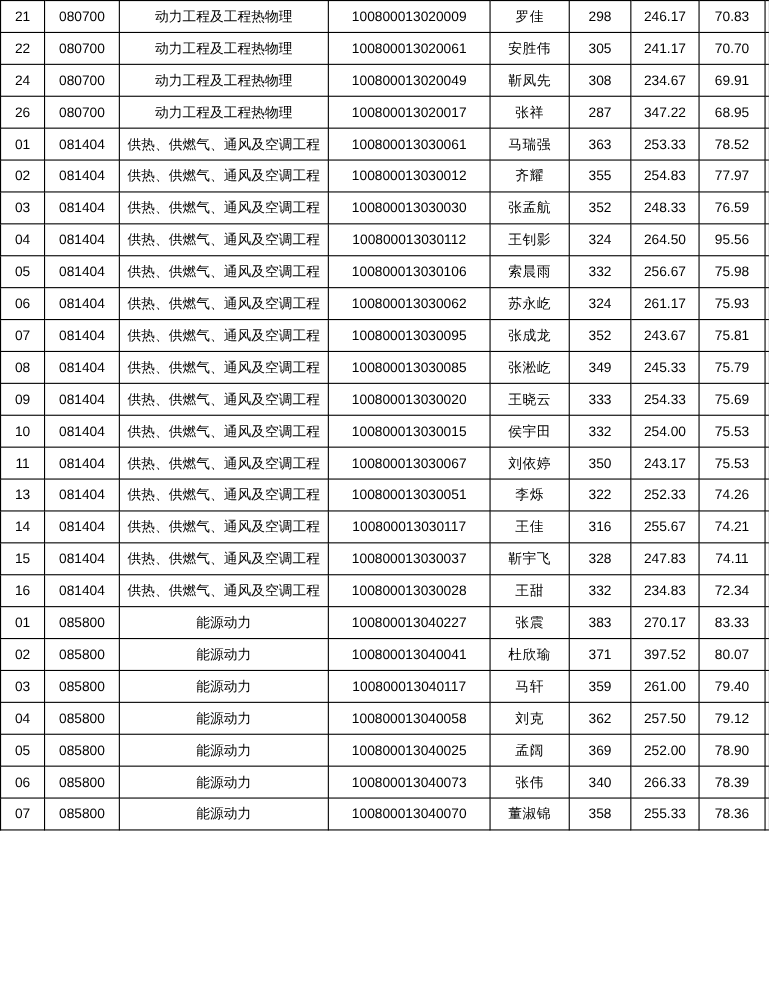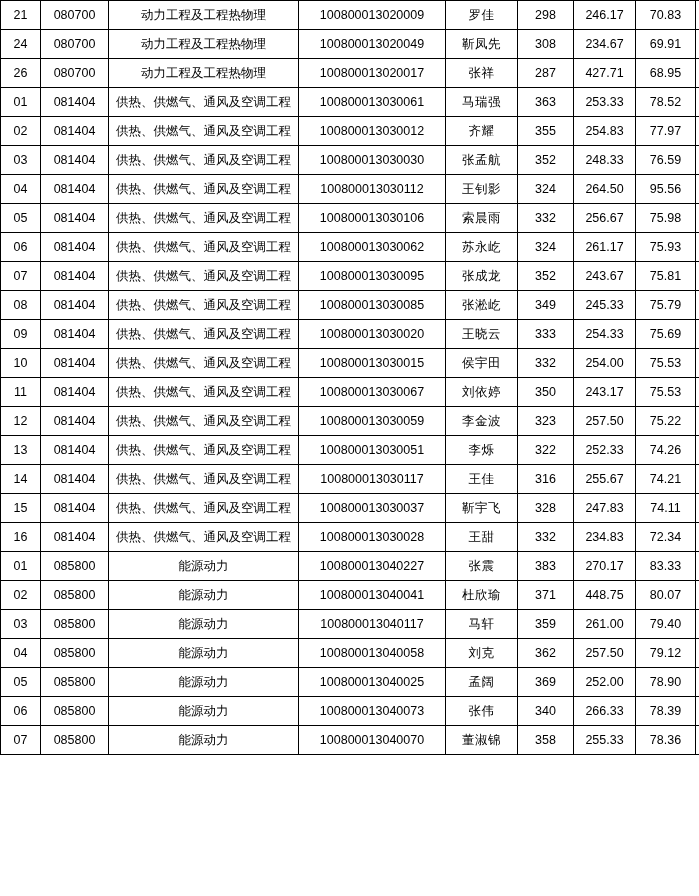--- a/index.html
+++ b/index.html
@@ -75,38 +75,49 @@
         <td class="code">080700</td>
         <td class="major">动力工程及工程热物理</td>
         <td class="exam">100800013020009</td>
         <td class="name">罗佳</td>
         <td class="total">298</td>
         <td class="avg">246.17</td>
         <td class="score">70.83</td>
         <td class="tail"></td>
       </tr>
       <tr>
+        <td class="rank">22</td>
+        <td class="code">080700</td>
+        <td class="major">动力工程及工程热物理</td>
+        <td class="exam">100800013020061</td>
+        <td class="name">安胜伟</td>
+        <td class="total">305</td>
+        <td class="avg">241.17</td>
+        <td class="score">70.70</td>
+        <td class="tail"></td>
+      </tr>
+      <tr>
         <td class="rank">24</td>
         <td class="code">080700</td>
         <td class="major">动力工程及工程热物理</td>
         <td class="exam">100800013020049</td>
         <td class="name">靳凤先</td>
         <td class="total">308</td>
         <td class="avg">234.67</td>
         <td class="score">69.91</td>
         <td class="tail"></td>
       </tr>
       <tr>
         <td class="rank">26</td>
         <td class="code">080700</td>
         <td class="major">动力工程及工程热物理</td>
         <td class="exam">100800013020017</td>
         <td class="name">张祥</td>
         <td class="total">287</td>
-        <td class="avg">427.71</td>
+        <td class="avg">347.22</td>
         <td class="score">68.95</td>
         <td class="tail"></td>
       </tr>
       <tr>
         <td class="rank">01</td>
         <td class="code">081404</td>
         <td class="major">供热、供燃气、通风及空调工程</td>
         <td class="exam">100800013030061</td>
         <td class="name">马瑞强</td>
         <td class="total">363</td>
@@ -218,31 +229,20 @@
         <td class="code">081404</td>
         <td class="major">供热、供燃气、通风及空调工程</td>
         <td class="exam">100800013030067</td>
         <td class="name">刘依婷</td>
         <td class="total">350</td>
         <td class="avg">243.17</td>
         <td class="score">75.53</td>
         <td class="tail"></td>
       </tr>
       <tr>
-        <td class="rank">12</td>
-        <td class="code">081404</td>
-        <td class="major">供热、供燃气、通风及空调工程</td>
-        <td class="exam">100800013030059</td>
-        <td class="name">李金波</td>
-        <td class="total">323</td>
-        <td class="avg">257.50</td>
-        <td class="score">75.22</td>
-        <td class="tail"></td>
-      </tr>
-      <tr>
         <td class="rank">13</td>
         <td class="code">081404</td>
         <td class="major">供热、供燃气、通风及空调工程</td>
         <td class="exam">100800013030051</td>
         <td class="name">李烁</td>
         <td class="total">322</td>
         <td class="avg">252.33</td>
         <td class="score">74.26</td>
         <td class="tail"></td>
       </tr>
@@ -290,21 +290,21 @@
         <td class="score">83.33</td>
         <td class="tail"></td>
       </tr>
       <tr>
         <td class="rank">02</td>
         <td class="code">085800</td>
         <td class="major">能源动力</td>
         <td class="exam">100800013040041</td>
         <td class="name">杜欣瑜</td>
         <td class="total">371</td>
-        <td class="avg">448.75</td>
+        <td class="avg">397.52</td>
         <td class="score">80.07</td>
         <td class="tail"></td>
       </tr>
       <tr>
         <td class="rank">03</td>
         <td class="code">085800</td>
         <td class="major">能源动力</td>
         <td class="exam">100800013040117</td>
         <td class="name">马轩</td>
         <td class="total">359</td>

